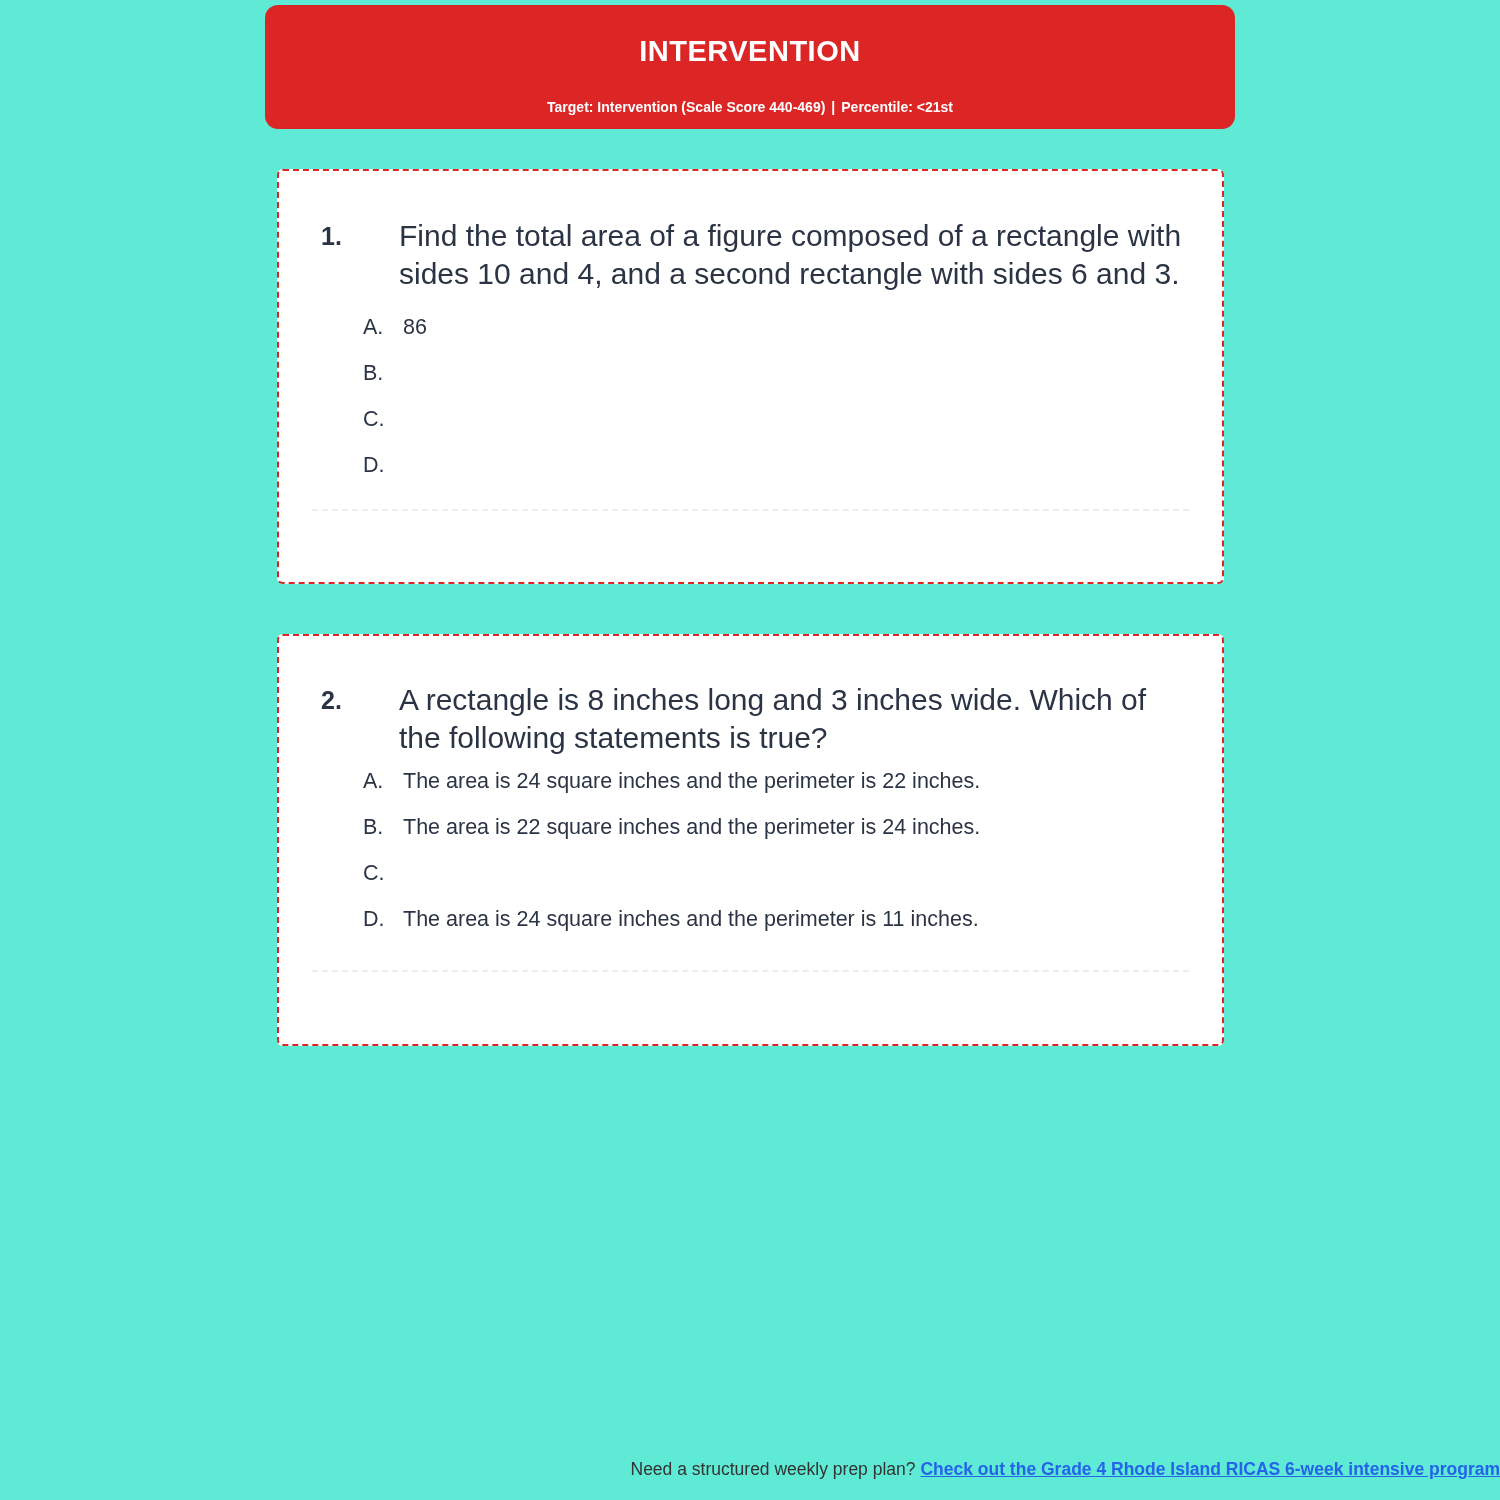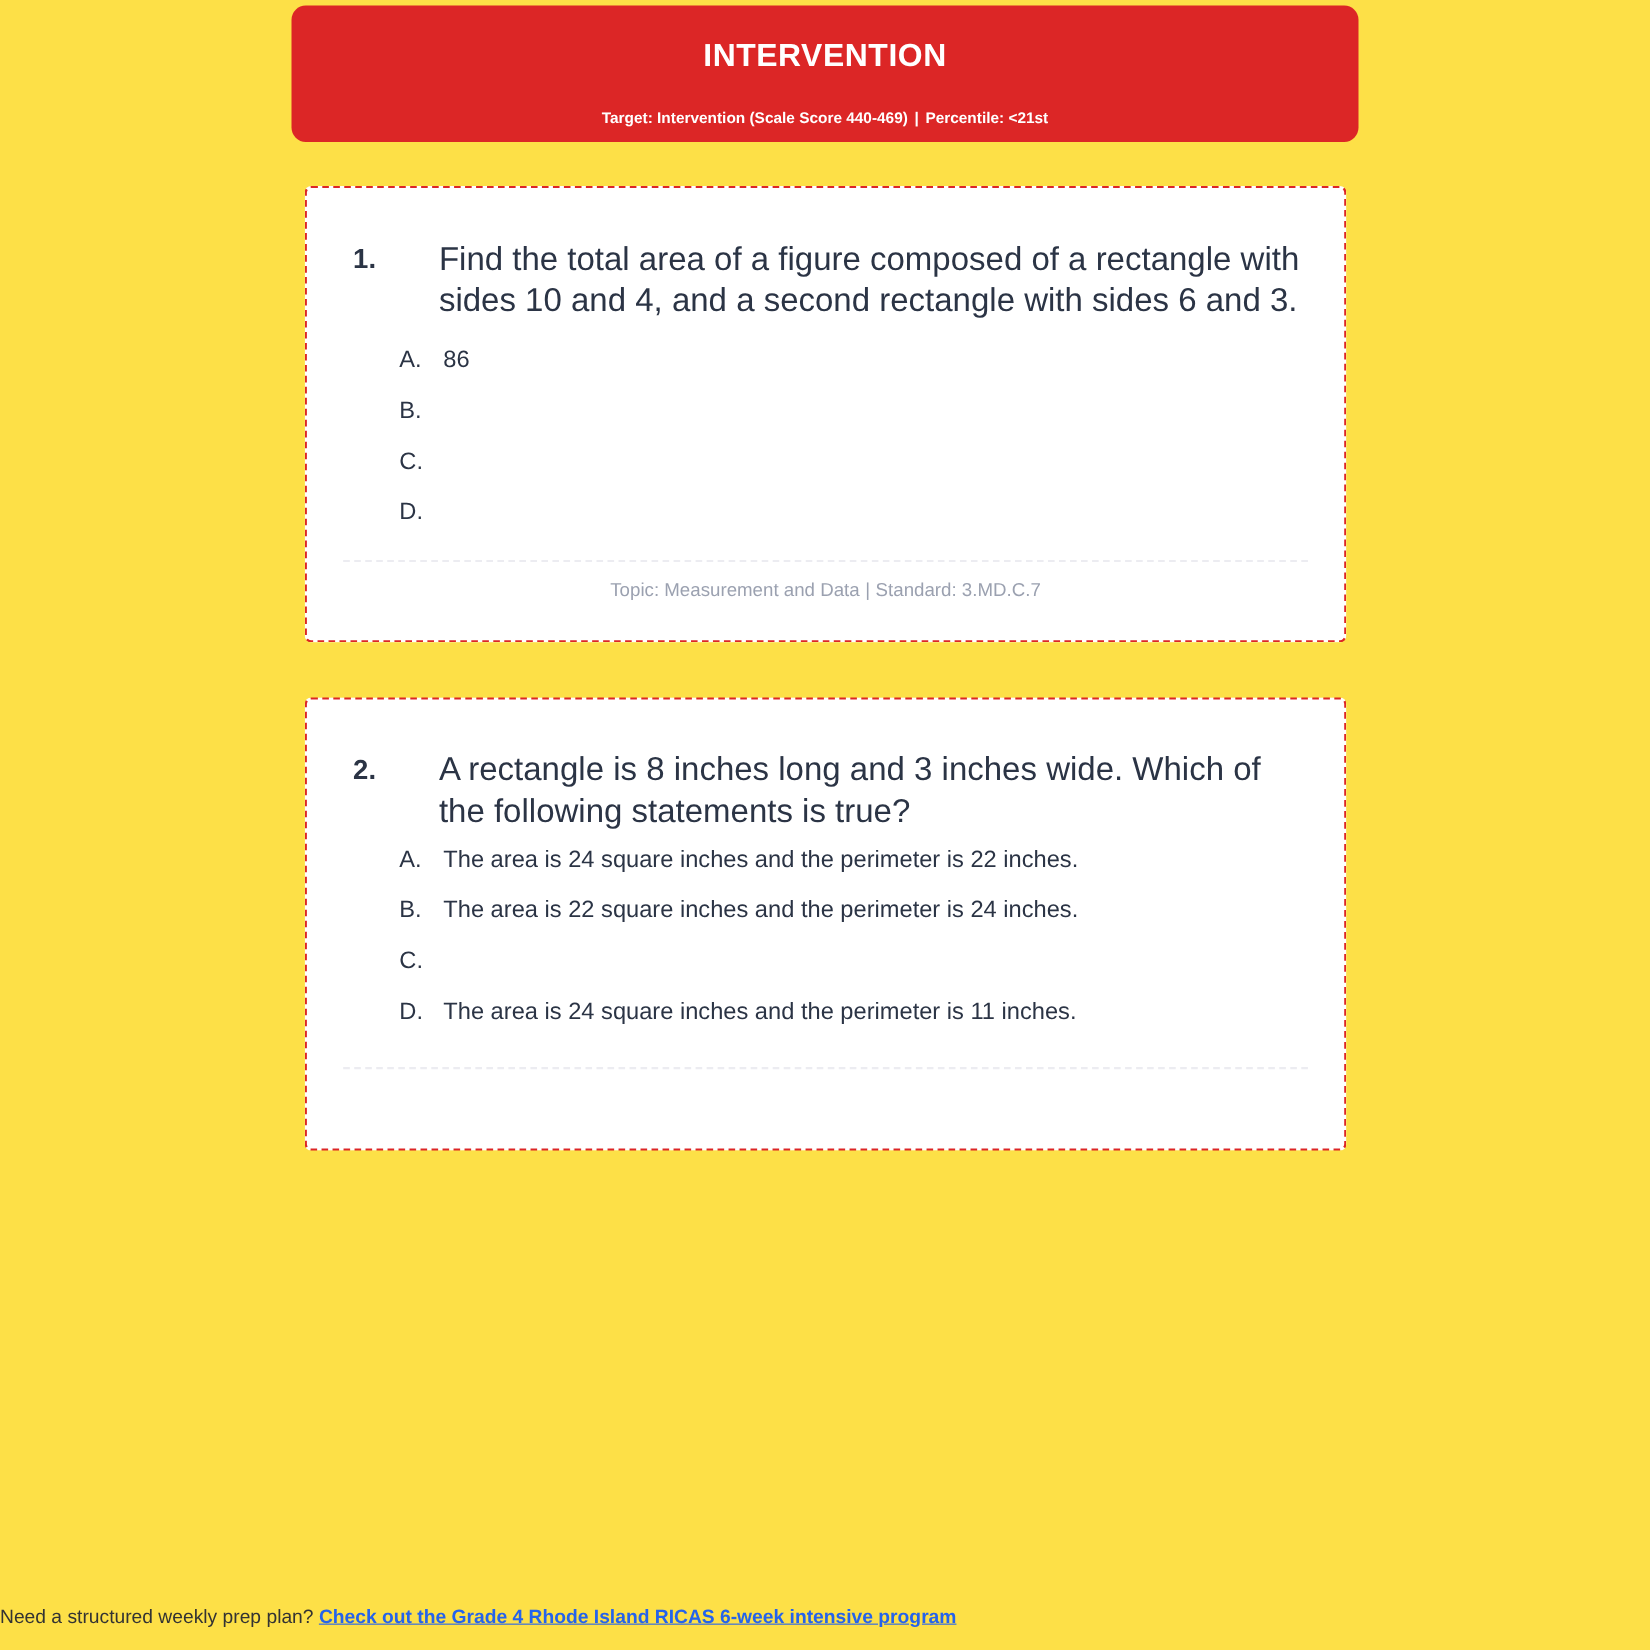--- a/index.html
+++ b/index.html
@@ -10,21 +10,21 @@
     width: 1500px;
     height: 1500px;
     background: #ffffff;
     font-family: "Liberation Sans", sans-serif;
     -webkit-font-smoothing: antialiased;
   }
   .page {
     position: relative;
     width: 1500px;
     height: 1500px;
-    background: #fde047;
+    background: #5eead4;
     overflow: hidden;
   }
 
   
   .banner {
     position: absolute;
     left: 265px;
     top: 5px;
     width: 970px;
     height: 124px;
@@ -135,21 +135,21 @@
   #card-1 .card-meta { top: 354px; }
   #card-2 .card-meta { top: 351px; }
   .card-meta .sep { padding: 0 5px; }
 
   
   .footer {
     position: absolute;
     left: 0;
     right: 0;
     top: 1457px;
-    text-align: left;
+    text-align: right;
     font-size: 17.5px;
     color: #333333;
     line-height: 24px;
   }
   .footer-link {
     color: #2563eb;
     font-weight: bold;
     text-decoration: underline;
     cursor: pointer;
   }
@@ -180,23 +180,20 @@
         <span class="opt-letter">B.</span>
       </div>
       <div class="option">
         <span class="opt-letter">C.</span>
       </div>
       <div class="option">
         <span class="opt-letter">D.</span>
       </div>
     </div>
     <div class="card-divider"></div>
-    <div class="card-meta">
-      <span>Topic: Measurement and Data</span><span class="sep">|</span><span>Standard: 3.MD.C.7</span>
-    </div>
   </div>
 
   <div class="card" id="card-2">
     <div class="q-row">
       <div class="q-num">2.</div>
       <div class="q-text">A rectangle is 8 inches long and 3 inches wide. Which of the following statements is true?</div>
     </div>
     <div class="options">
       <div class="option">
         <span class="opt-letter">A.</span>

